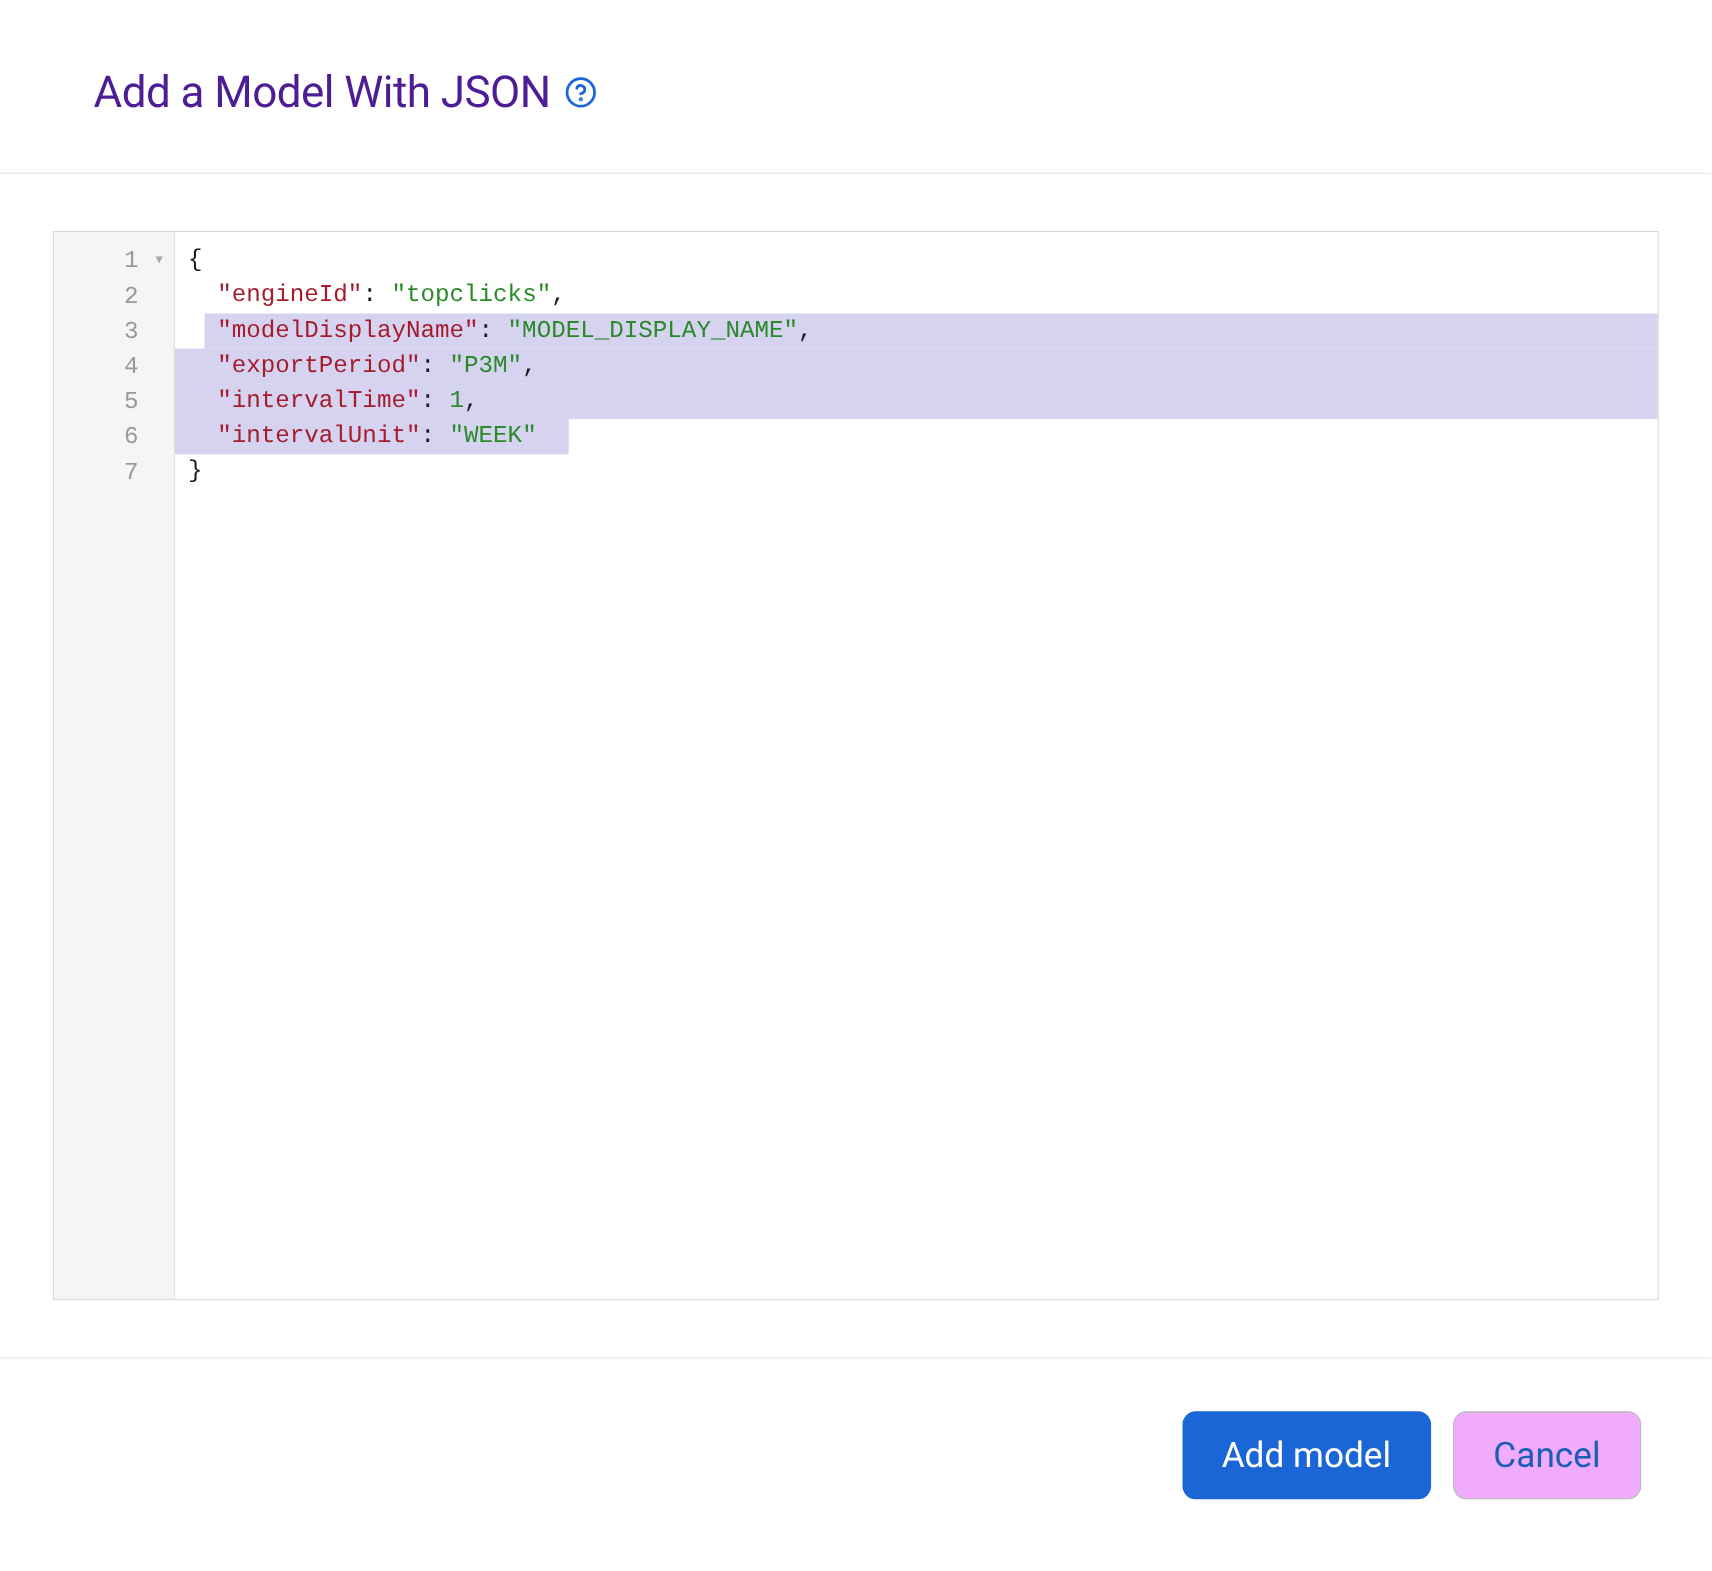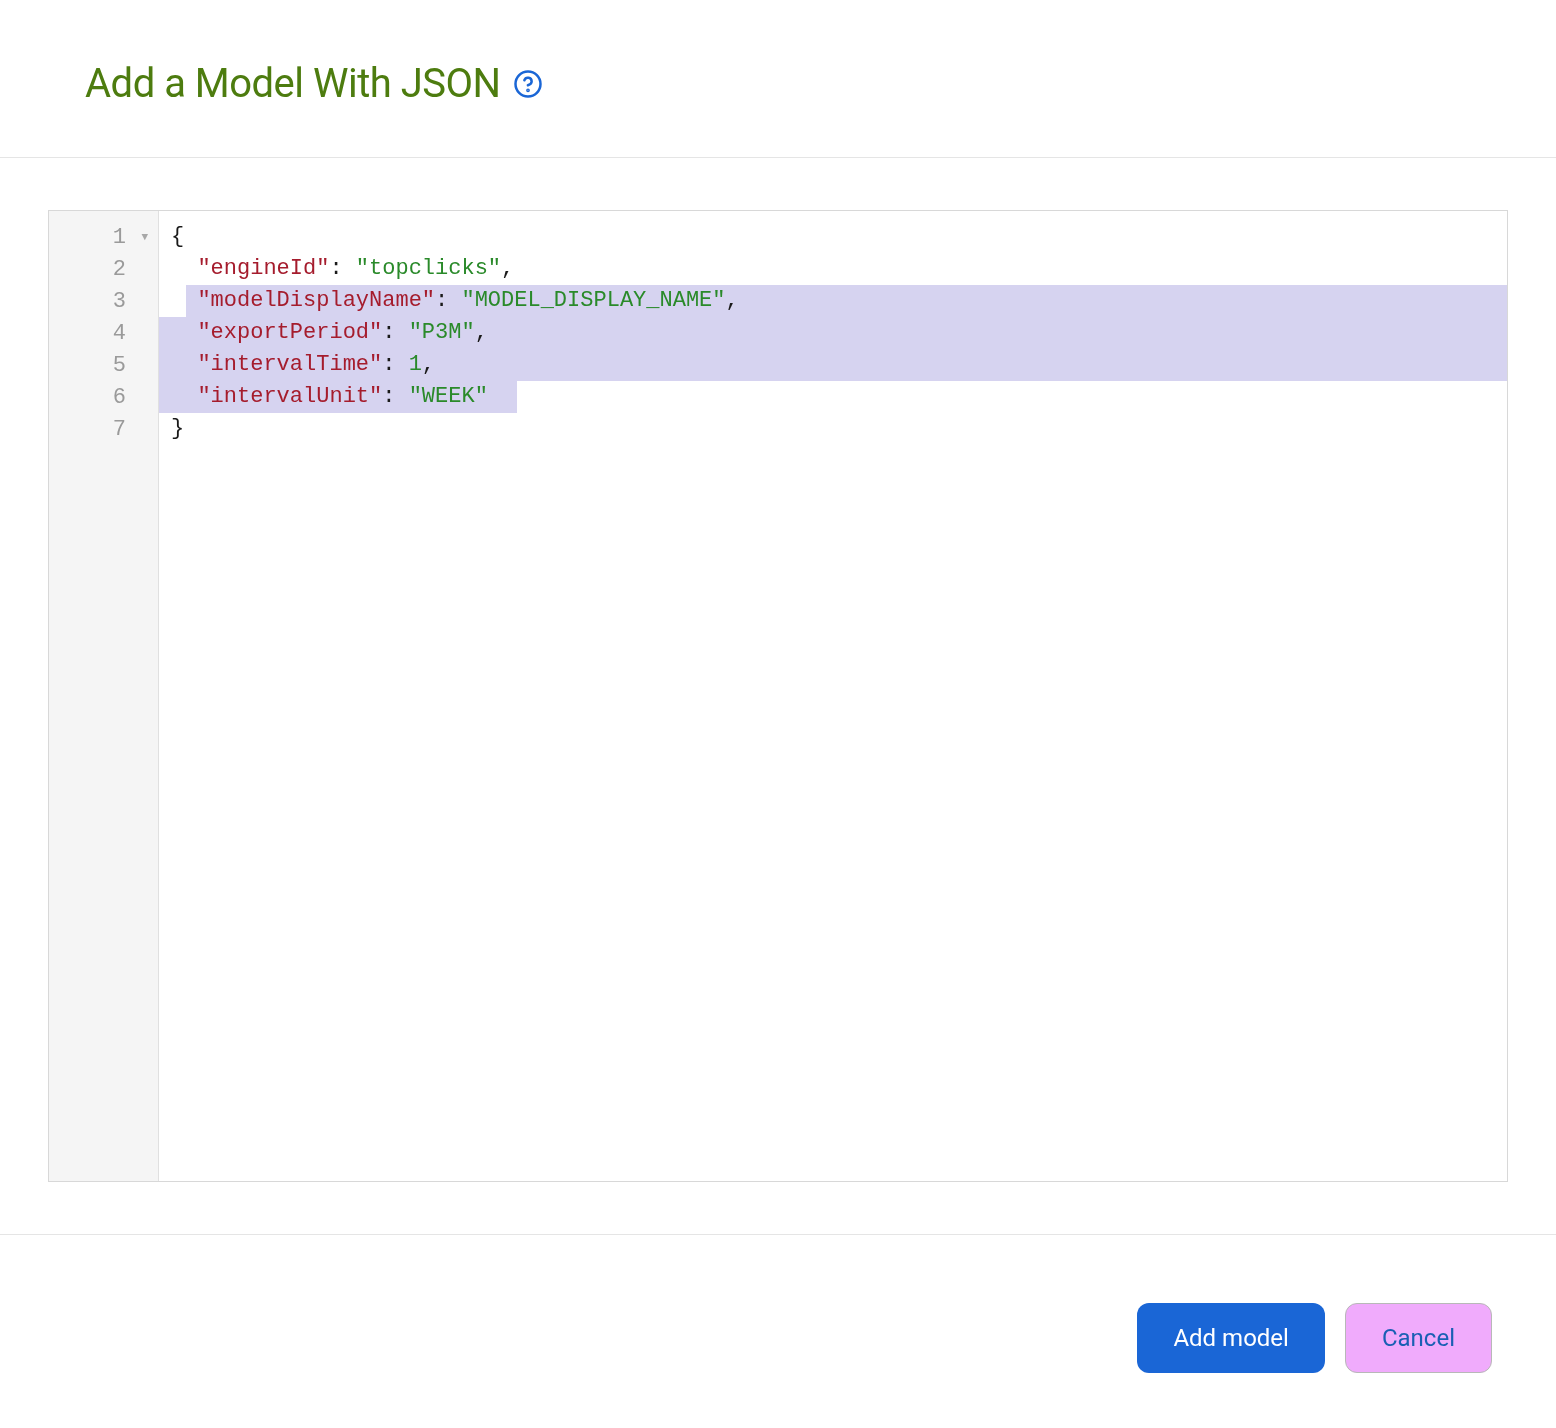--- a/index.html
+++ b/index.html
@@ -19,21 +19,21 @@
     .header {
       padding: 60px 80px 50px 85px;
       display: flex;
       align-items: center;
       gap: 12px;
     }
 
     .title {
       font-size: 40px;
       font-weight: 400;
-      color: #4d7c0f;
+      color: #4c1d95;
       letter-spacing: -0.5px;
     }
 
     .help-icon {
       display: inline-flex;
       align-items: center;
       justify-content: center;
     }
 
     .help-icon svg {
@@ -124,27 +124,26 @@
     .footer {
       padding: 48px 64px 0 0;
       display: flex;
       justify-content: flex-end;
       gap: 20px;
       border-top: 1px solid #e5e5e5;
       margin-top: 52px;
     }
 
     .btn {
-      font-size: 24px;
+      font-size: 32px;
       padding: 20px 36px;
       border-radius: 12px;
       cursor: pointer;
       border: none;
       font-family: inherit;
-      margin-top: 20px;
     }
 
     .btn-primary {
       background: #1a66d6;
       color: #fff;
     }
 
     .btn-secondary {
       background: #f0abfc;
       color: #1a5fb4;

